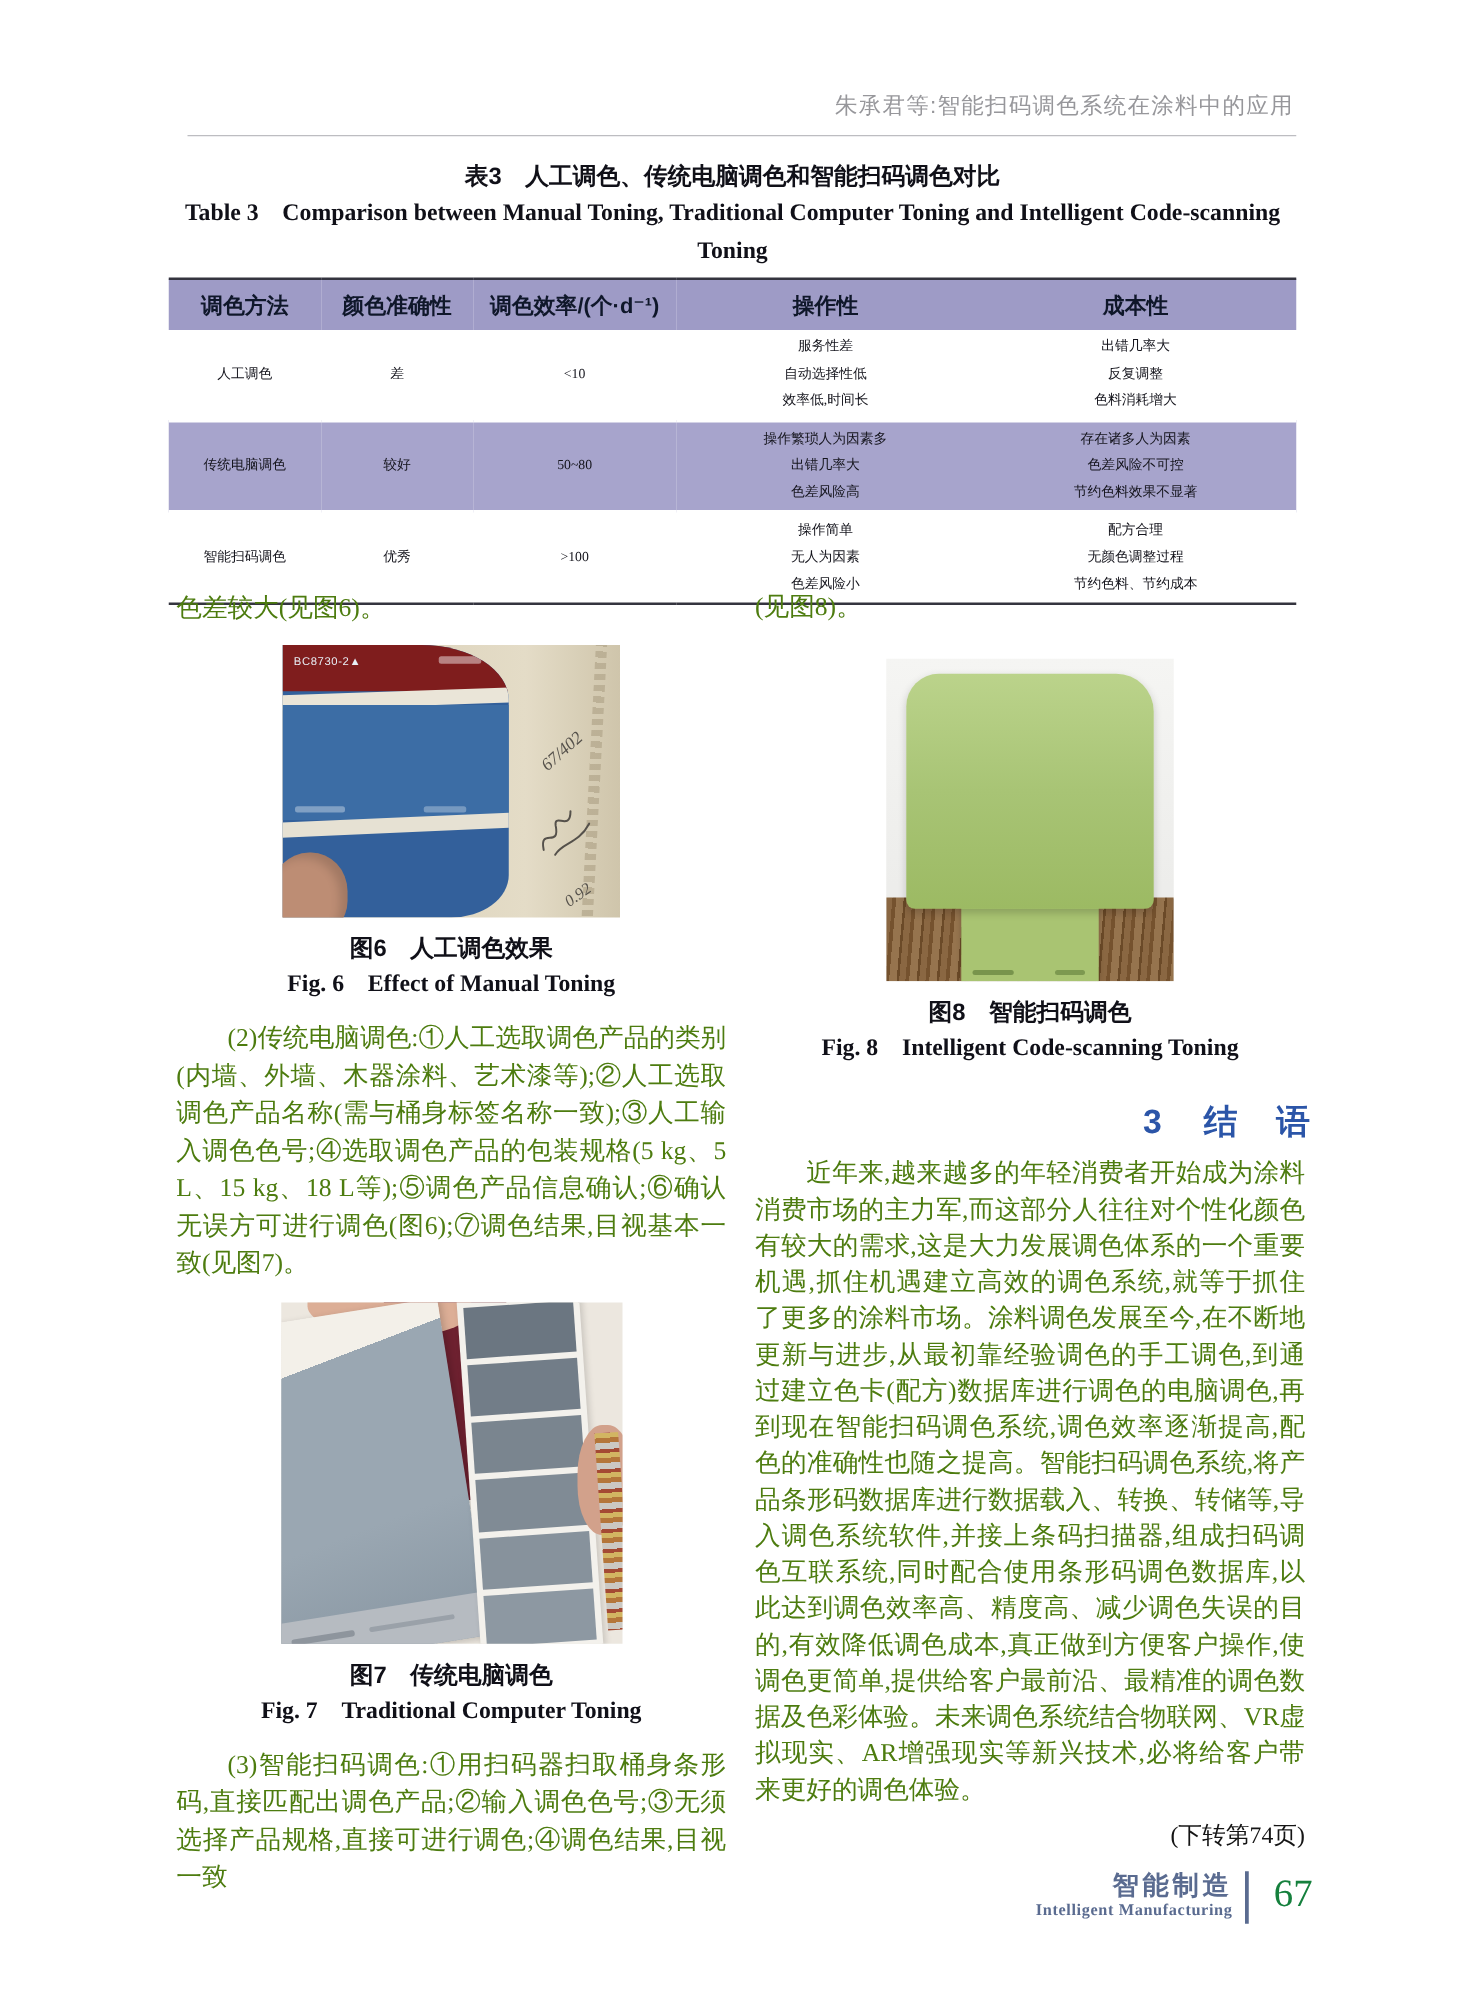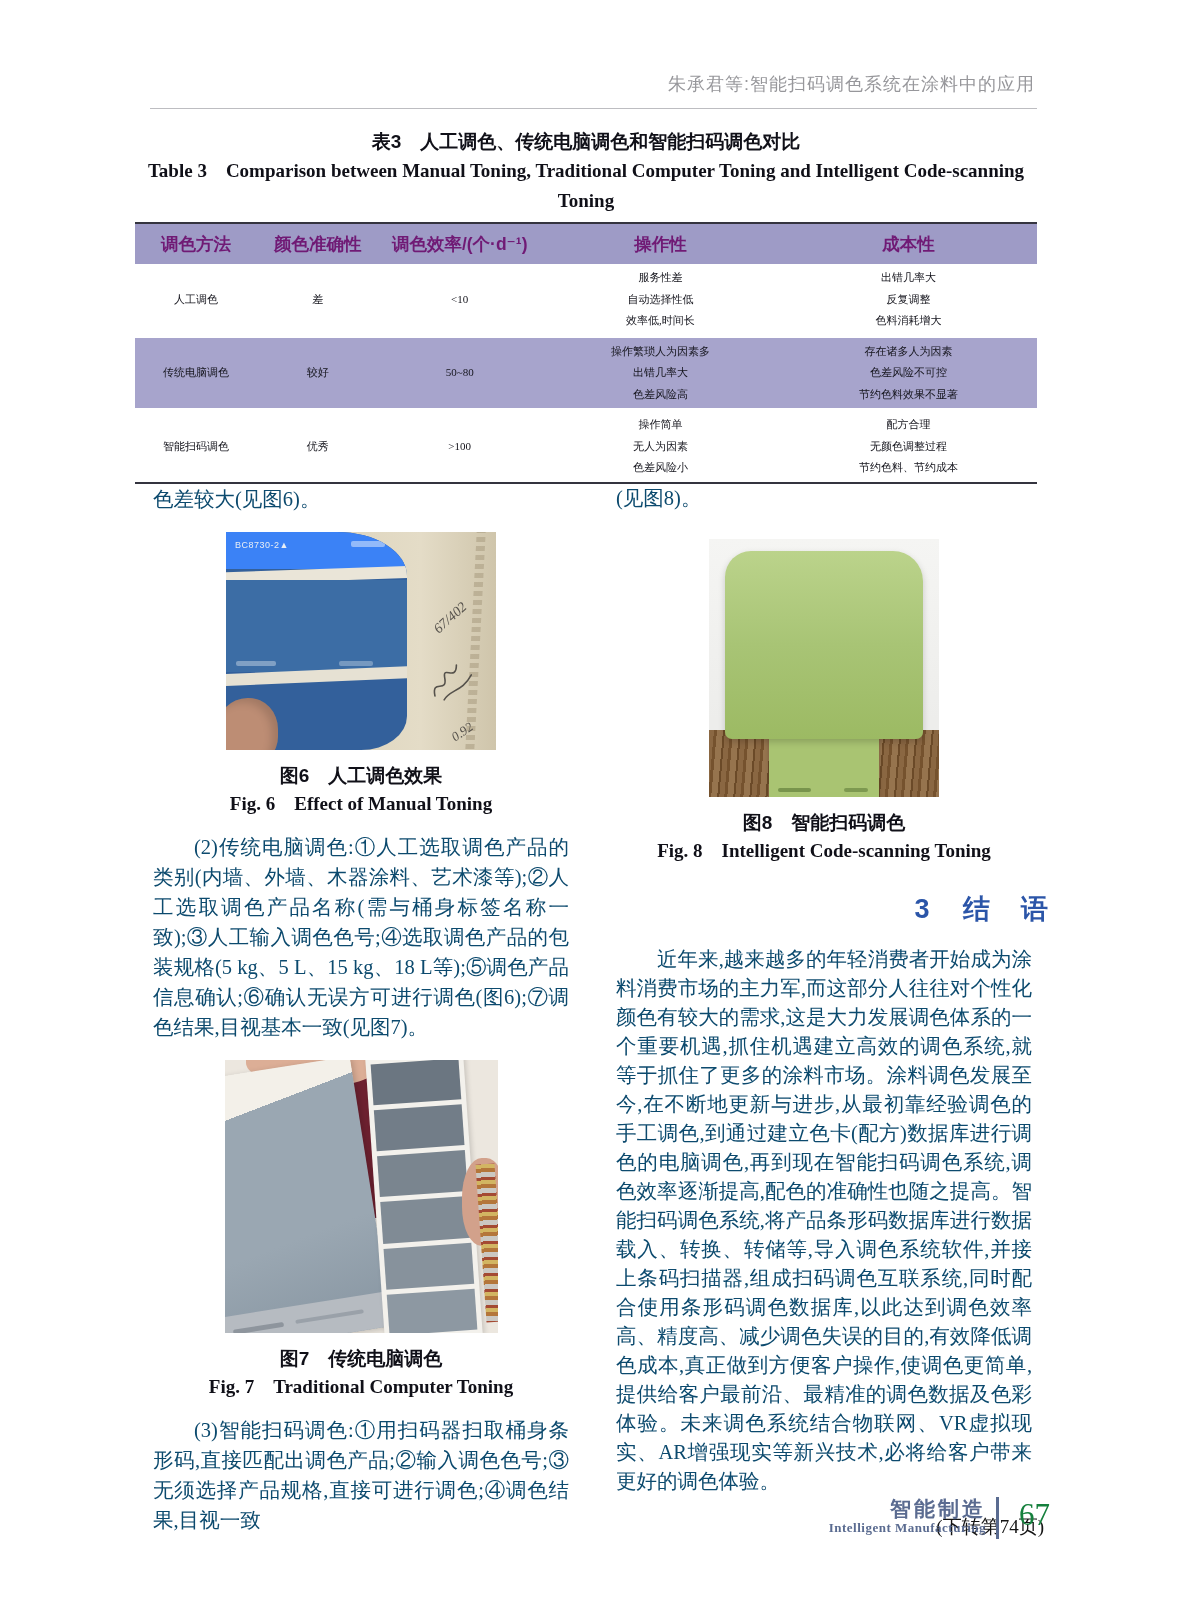--- a/index.html
+++ b/index.html
@@ -22,38 +22,38 @@
     font-weight:bold;font-size:19px;line-height:28px;color:#101018;
   }
   .tbl-title-en{
     text-align:center;font-weight:bold;font-size:19px;line-height:30px;color:#101018;
   }
   table.cmp{
     width:100%;border-collapse:collapse;margin-top:6px;
     border-top:2px solid #34343f;border-bottom:2px solid #34343f;
   }
   table.cmp th{
-    background:#9e9bc6;color:#701a75;font-weight:bold;
+    background:#9e9bc6;color:#0f172a;font-weight:bold;
     font-family:"Liberation Sans","DejaVu Sans",sans-serif;
     font-size:17.5px;height:40px;padding:0 2px;text-align:center;
   }
   table.cmp td{
     text-align:center;vertical-align:middle;font-size:11px;
     line-height:21.5px;padding:3px 2px;color:#14141c;
   }
   tr.r-purple td{background:#a7a4cc;}
   tbody tr + tr td{border-top:3px solid #ffffff;}
   thead tr th{border-bottom:0;}
 
   
   .col{position:absolute;top:466px;width:452px;}
   .col-left{left:135px;}
   .col-right{left:598px;}
   .body-text{
-    margin:18px;font-size:20.5px;line-height:30px;text-align:justify;color:#0c4a6e;
+    margin:6px;font-size:20.5px;line-height:30px;text-align:justify;color:#4d7c0f;
   }
   .col-right .body-text{line-height:29px;}
   .indent{text-indent:2em;}
   .cap-cn{
     text-align:center;font-family:"Liberation Sans","DejaVu Sans",sans-serif;
     font-weight:bold;font-size:19px;line-height:28px;margin-top:12px;color:#101018;
   }
   .cap-en{text-align:center;font-weight:bold;font-size:19px;line-height:28px;color:#101018;}
   .para-space{margin-top:14px;}
 
@@ -67,21 +67,21 @@
   
   .figure{position:relative;overflow:hidden;background:#ddd;}
   
   .fig6{width:270px;height:218px;margin:14px auto 0;
     background:linear-gradient(90deg,#d7ccb3 0%,#e4dcc7 72%,#cfc5ab 100%);}
   .f6-perf{position:absolute;right:16px;top:-4px;bottom:-4px;width:9px;
     background:repeating-linear-gradient(180deg,#b4a88d 0 5px,rgba(0,0,0,0) 5px 9px);
     transform:rotate(3deg);opacity:.75;}
   .f6-card{position:absolute;left:0;top:0;bottom:0;width:67%;background:#33609b;
     border-top-right-radius:70px 44px;border-bottom-right-radius:46px 34px;overflow:hidden;}
-  .f6-band-top{position:absolute;left:0;top:0;width:100%;height:17%;background:#3b82f6;}
+  .f6-band-top{position:absolute;left:0;top:0;width:100%;height:17%;background:#7f1d1d;}
   .f6-label{position:absolute;left:9px;top:8px;font-family:"Liberation Sans",sans-serif;
     font-size:9px;color:#e8eef5;letter-spacing:.5px;}
   .f6-label2{position:absolute;right:22px;top:9px;width:34px;height:6px;
     background:rgba(255,255,255,.45);border-radius:2px;}
   .f6-strip1{position:absolute;left:-6px;top:17%;width:110%;height:5.5%;background:#eae5d8;transform:rotate(-2deg);}
   .f6-mid{position:absolute;left:0;top:22%;width:100%;height:42%;background:#3c6da5;}
   .f6-mini1{position:absolute;left:10px;bottom:6px;width:40px;height:5px;background:rgba(255,255,255,.35);border-radius:2px;}
   .f6-mini2{position:absolute;right:34px;bottom:6px;width:34px;height:5px;background:rgba(255,255,255,.3);border-radius:2px;}
   .f6-strip2{position:absolute;left:-6px;top:63.5%;width:110%;height:5.5%;background:#e6e1d3;transform:rotate(-2.5deg);}
   .f6-finger{position:absolute;left:-10px;bottom:-14px;width:62px;height:66px;

